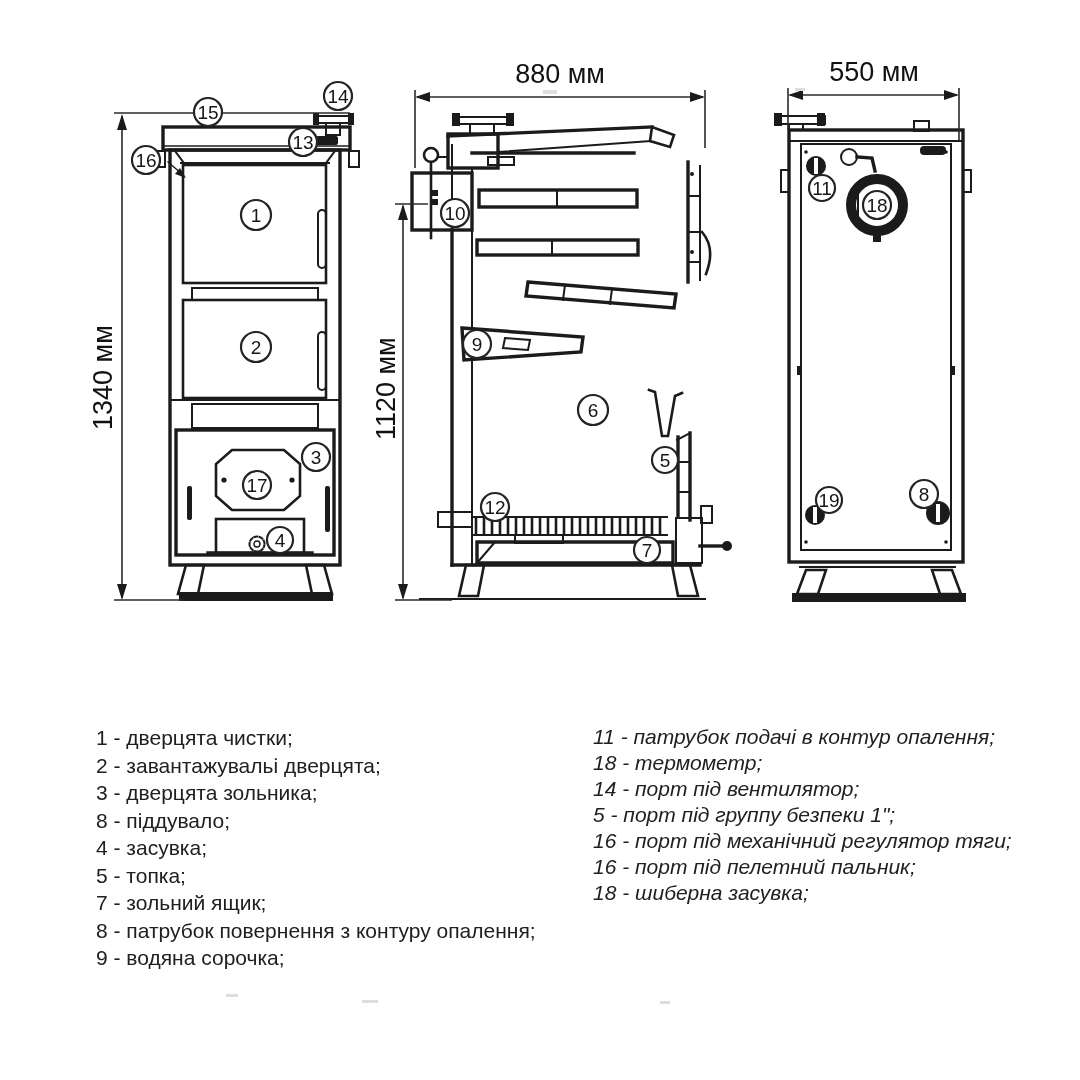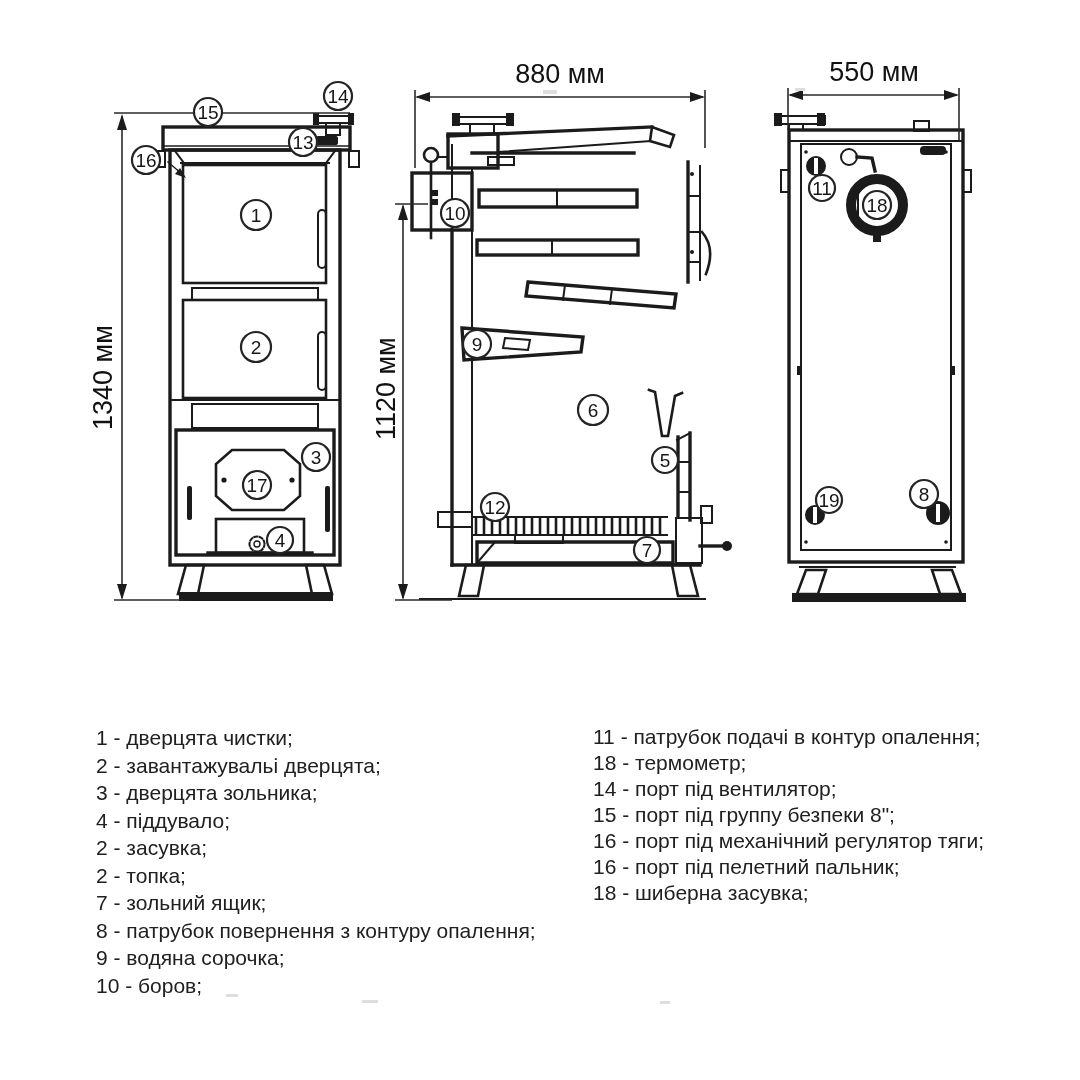--- a/index.html
+++ b/index.html
@@ -11,21 +11,21 @@
   .dk{fill:#1b1b1b;stroke:none;}
   .wh{fill:#ffffff;stroke:none;}
   .dim{stroke:#2a2a2a;stroke-width:1.6;fill:none;}
   .dimtxt{font-family:"Liberation Sans","DejaVu Sans",sans-serif;font-size:27px;fill:#111;}
   .callout circle{fill:#fff;stroke:#242424;stroke-width:2.2;}
   .callout text{font-family:"Liberation Sans","DejaVu Sans",sans-serif;font-size:19px;fill:#161616;
                 text-anchor:middle;dominant-baseline:central;}
   .faint{fill:#dedede;stroke:none;}
   .legend{position:absolute;color:#202020;font-size:21px;line-height:27.5px;white-space:nowrap;}
   .legend-left{left:72px;top:724px;margin-left:24px;}
-  .legend-right{left:593px;top:724px;line-height:26px;}
+  .legend-right{left:593px;top:724px;line-height:26px;font-style:italic;}
 </style>
 </head>
 <body>
 
 <div class="canvas">
 
 <svg width="1080" height="1080" viewBox="0 0 1080 1080">
 
   <g>
 
@@ -333,30 +333,29 @@
     <rect class="faint" x="226" y="994" width="12" height="3"></rect>
     <rect class="faint" x="362" y="1000" width="16" height="3"></rect>
     <rect class="faint" x="660" y="1001" width="10" height="3"></rect>
   </g>
 </svg>
 
   <div class="legend legend-left">
     <div>1 - дверцята чистки;</div>
     <div>2 - завантажувальі дверцята;</div>
     <div>3 - дверцята зольника;</div>
-    <div>4 - піддувало;</div>
-    <div>2 - засувка;</div>
-    <div>2 - топка;</div>
+    <div>8 - піддувало;</div>
+    <div>4 - засувка;</div>
+    <div>5 - топка;</div>
     <div>7 - зольний ящик;</div>
     <div>8 - патрубок повернення з контуру опалення;</div>
     <div>9 - водяна сорочка;</div>
-    <div>10 - боров;</div>
   </div>
   <div class="legend legend-right">
     <div>11 - патрубок подачі в контур опалення;</div>
     <div>18 - термометр;</div>
     <div>14 - порт під вентилятор;</div>
-    <div>15 - порт під группу безпеки 8";</div>
+    <div>5 - порт під группу безпеки 1";</div>
     <div>16 - порт під механічний регулятор тяги;</div>
     <div>16 - порт під пелетний пальник;</div>
     <div>18 - шиберна засувка;</div>
   </div>
 </div>
 
 </body></html>

